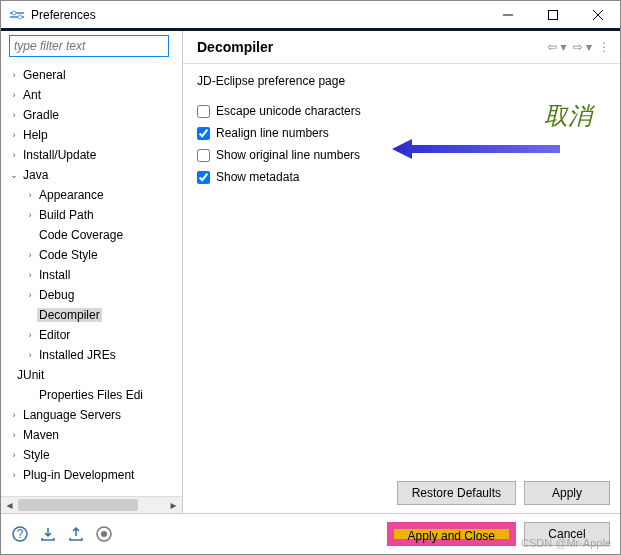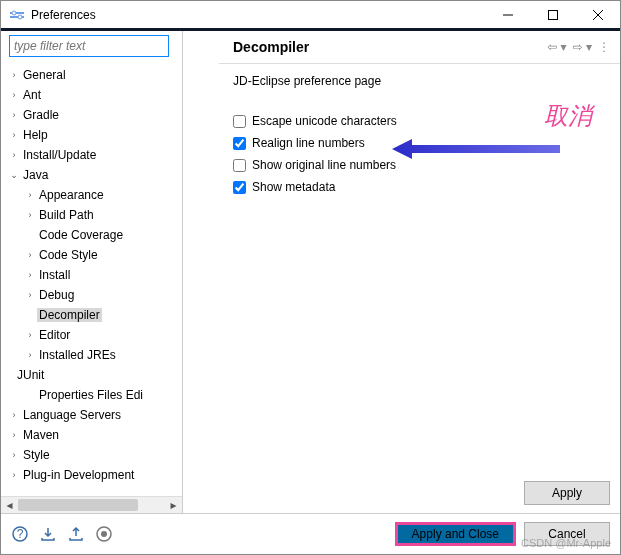--- a/index.html
+++ b/index.html
@@ -3,52 +3,52 @@
 <meta charset="utf-8">
 <style>
   * { box-sizing: border-box; font-family: "Segoe UI", Tahoma, sans-serif; font-size: 12px; }
   body { margin: 0; background: #fff; }
   .window { width: 621px; height: 555px; border: 1px solid #888; display: flex; flex-direction: column; background: #fff; }
   .titlebar { height: 30px; display: flex; align-items: center; border-bottom: 3px solid #0f172a; }
   .titlebar-icon { width: 16px; height: 16px; margin: 0 6px 0 8px; display:inline-flex; align-items:center; justify-content:center; }
   .titlebar-title { flex: 1; }
   .winbtn { width: 45px; height: 29px; display: flex; align-items: center; justify-content: center; }
   .winbtn svg { width: 10px; height: 10px; }
-  .body { flex: 1; display: flex; overflow: hidden; gap: 36px; }
+  .body { flex: 1; display: flex; overflow: hidden; }
   .sidebar { width: 182px; border-right: 1px solid #ccc; display: flex; flex-direction: column; overflow: hidden; }
   .filter-wrap { padding: 4px 4px 6px 8px; }
   .filter { width: 160px; height: 22px; border: 1px solid #0a84ff; padding: 2px 4px; color: #888; font-style: italic; }
   .tree { flex: 1; overflow-y: auto; overflow-x: hidden; padding-top: 2px; }
   .tree-item { display: flex; align-items: center; height: 20px; white-space: nowrap; cursor: default; }
   .tree-item .arrow { width: 14px; text-align: center; color: #555; font-size: 9px; }
   .tree-item .label { padding: 0 2px; }
   .tree-item.selected .label { background: #d8d8d8; }
   .scrollbar-h { height: 17px; border-top: 1px solid #ddd; background: #f0f0f0; position: relative; }
   .scrollbar-h .btn { width: 17px; height: 16px; position: absolute; top: 0; display:flex; align-items:center; justify-content:center; color:#555; }
   .scrollbar-h .btn.left { left: 0; } .scrollbar-h .btn.right { right: 0; }
   .scrollbar-h .thumb { position: absolute; left: 17px; top: 2px; height: 12px; width: 120px; background: #cdcdcd; border-radius: 2px; }
   .main { flex: 1; display: flex; flex-direction: column; overflow: hidden; }
   .page-header { display: flex; align-items: center; padding: 8px 10px 8px 14px; border-bottom: 1px solid #ddd; }
   .page-title { font-size: 14px; font-weight: 600; flex: 1; }
   .hdr-icons { display: flex; gap: 6px; color: #888; }
   .hdr-icons span { display:inline-flex; align-items:center; }
   .page-body { flex: 1; padding: 10px 14px; position: relative; }
-  .desc { margin-bottom: 20px; }
+  .desc { margin-bottom: 10px; }
   .opt { display: flex; align-items: flex-end; height: 20px; margin: 2px 0; }
   .opt input { margin: 0 6px 0 0; }
   .annotation { position: absolute; top: 38px; right: 18px; width: 210px; height: 60px; pointer-events: none; }
-  .annotation-text { position: absolute; right: 10px; top: -2px; font-size: 24px; color: #ec4899; font-style: italic; font-family: "KaiTi", serif; }
+  .annotation-text { position: absolute; right: 10px; top: -2px; font-size: 24px; color: #4d7c0f; font-style: italic; font-family: "KaiTi", serif; }
   .ann-arrow { position: absolute; left: 0; top: 34px; }
   .page-footer { padding: 8px 10px; display: flex; justify-content: flex-end; gap: 8px; border-top: 1px solid transparent; }
   .bottombar { border-top: 1px solid #ccc; padding: 8px 10px; display: flex; align-items: center; }
   .bottombar-icons { display: flex; gap: 10px; align-items: center; color: #3a6ea5; }
   .bottombar-icons .icn { width:18px; height:18px; display:inline-flex; align-items:center; justify-content:center; }
   .bottombar-space { flex: 1; }
   .btn-std { min-width: 86px; height: 24px; padding: 0 14px; border: 1px solid #adadad; background: #e1e1e1; cursor: default; }
-  .btn-primary { border: 3px solid #ec4899; background: #0369a1; }
+  .btn-primary { border: 7px solid #ec4899; background: #eab308; }
   .watermark { position: absolute; bottom: 6px; right: 10px; color: rgba(120,120,120,0.55); font-size: 11px; pointer-events:none; }
 </style>
 </head>
 <body>
 
 <div class="window">
   <div class="titlebar">
     <span class="titlebar-icon">
       <svg viewBox="0 0 16 16">
           <rect x="1" y="5" width="14" height="2" fill="#6a9de8"></rect>
@@ -210,20 +210,21 @@
                 <linearGradient id="g1" x1="0" x2="1">
                   <stop offset="0" stop-color="#2c2cc9"></stop>
                   <stop offset="1" stop-color="#6b6be8"></stop>
                 </linearGradient>
               </defs>
             <polygon points="0,13 20,3 20,9 168,9 168,17 20,17 20,23" fill="url(#g1)"></polygon>
           </svg>
         </div>
       </div>
       <div class="page-footer">
+        <button class="btn-std">Restore Defaults</button>
         <button class="btn-std">Apply</button>
       </div>
     </div>
   </div>
 
   <div class="bottombar">
     <div class="bottombar-icons">
       <span class="icn">
           <svg viewBox="0 0 18 18">
             <circle cx="9" cy="9" r="7" fill="none" stroke="#3a6ea5" stroke-width="1.5"></circle>

